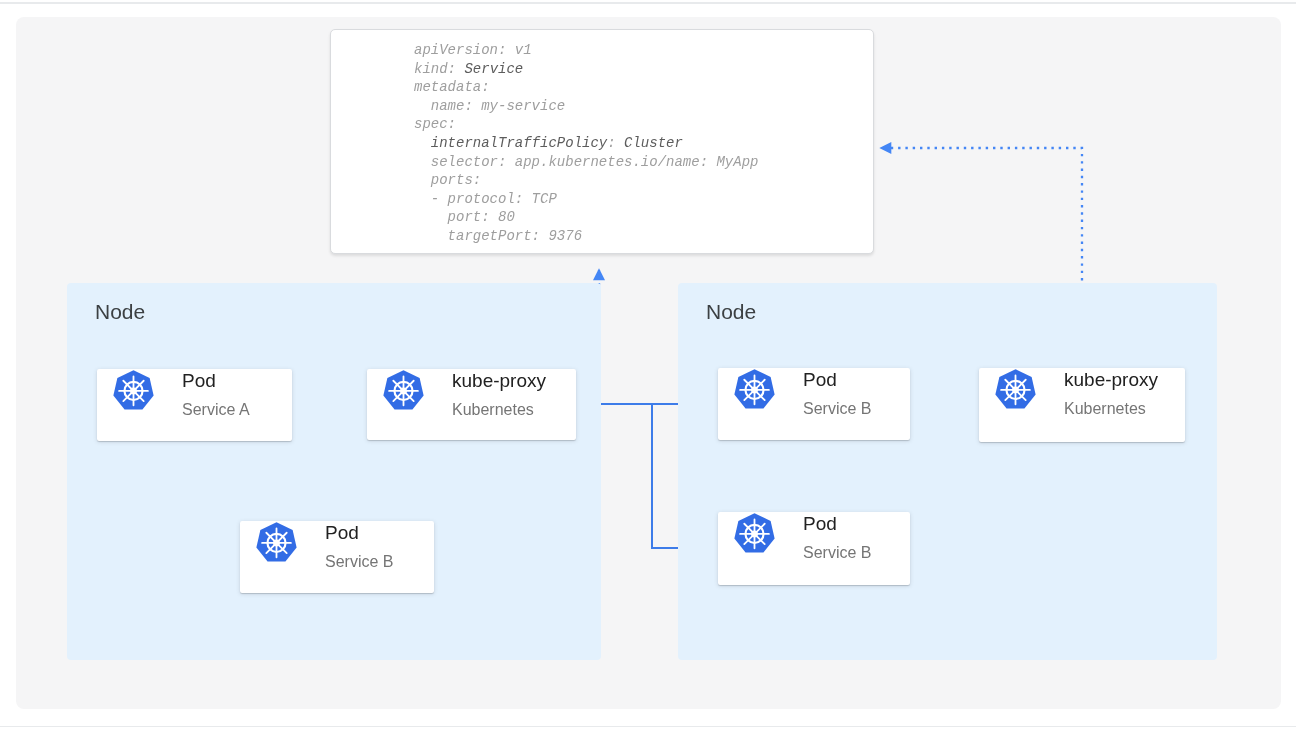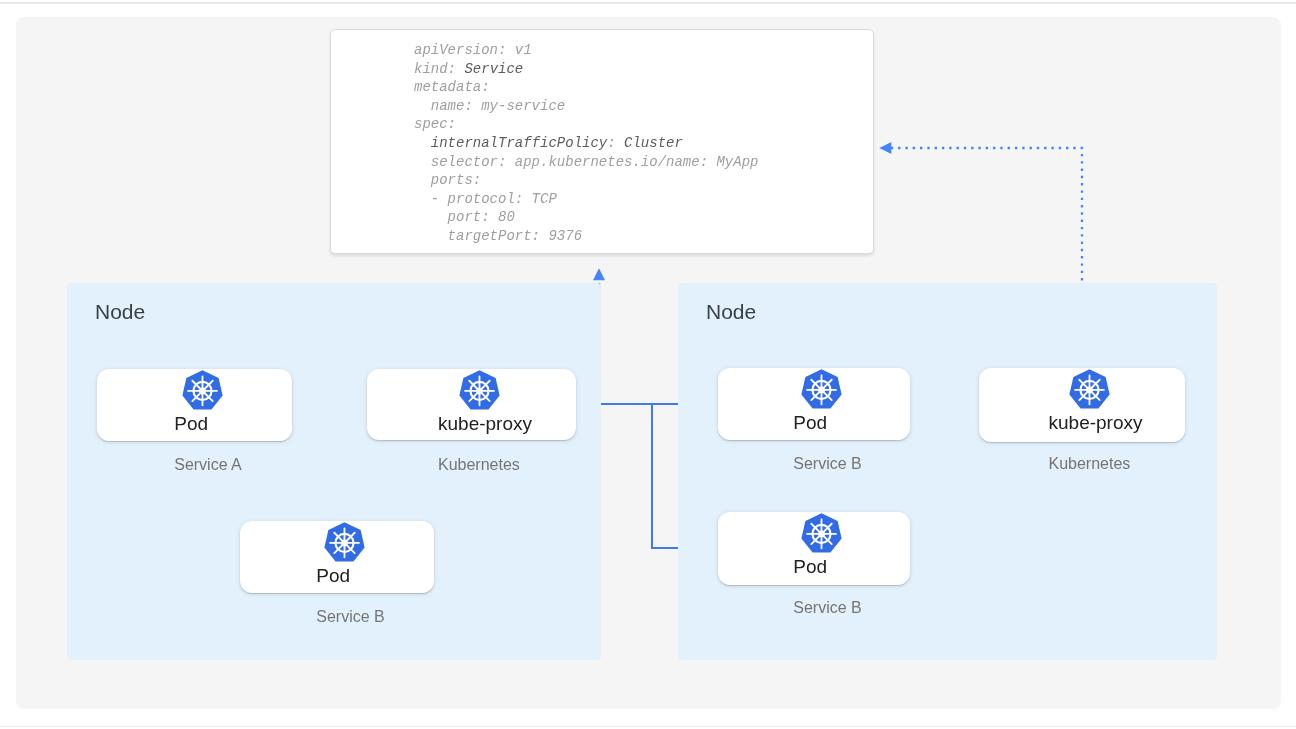--- a/index.html
+++ b/index.html
@@ -20,26 +20,26 @@
         color:var(--color-code-text,#9e9e9e);}
   .code .bold{font-weight:normal;color:var(--color-code-bold-text,#5c5c5c);}
 
   
   .node{position:absolute;top:283px;height:377px;background:var(--color-node-bg,#e3f1fd);border-radius:4px;}
   .node.left{left:67px;width:534px;}
   .node.right{left:678px;width:539px;}
   .node-label{position:absolute;left:20px;top:17px;font-size:21px;color:var(--color-node-label,#3c4043);margin-left:8px;}
 
   
-  .card{position:absolute;background:#ffffff;border-radius:12px;display:flex;align-items:center;
-        box-shadow:0 1px 1px rgba(60,64,67,.22),0 1px 4px rgba(60,64,67,.16);flex-direction:column;}
+  .card{position:absolute;background:#ffffff;border-radius:2px;display:flex;align-items:flex-start;
+        box-shadow:0 1px 1px rgba(60,64,67,.22),0 1px 4px rgba(60,64,67,.16);}
   .logo{width:43px;height:43px;margin-left:15px;flex:none;}
   .txt{margin-left:27px;}
   .title{font-size:19px;color:var(--color-title-text,#212121);line-height:24px;}
-  .subtitle{font-size:16px;color:var(--color-subtitle-text,#757575);line-height:21px;margin-top:18px;}
+  .subtitle{font-size:16px;color:var(--color-subtitle-text,#757575);line-height:21px;margin-top:6px;}
 
   
   svg.arrows{position:absolute;left:0;top:0;pointer-events:none;}
   .solid{stroke:var(--color-arrow-blue,#3d7ce9);stroke-width:2;fill:none;}
   .dotted{stroke:var(--color-dotted-blue,#4486f5);stroke-width:2.3;fill:none;stroke-dasharray:2.4 4.9;}
   #ah-solid path{fill:var(--color-arrow-blue,#3d7ce9);}
   #ah-dotted path{fill:var(--color-dotted-blue,#4486f5);}
 </style>
 </head>
 <body>

